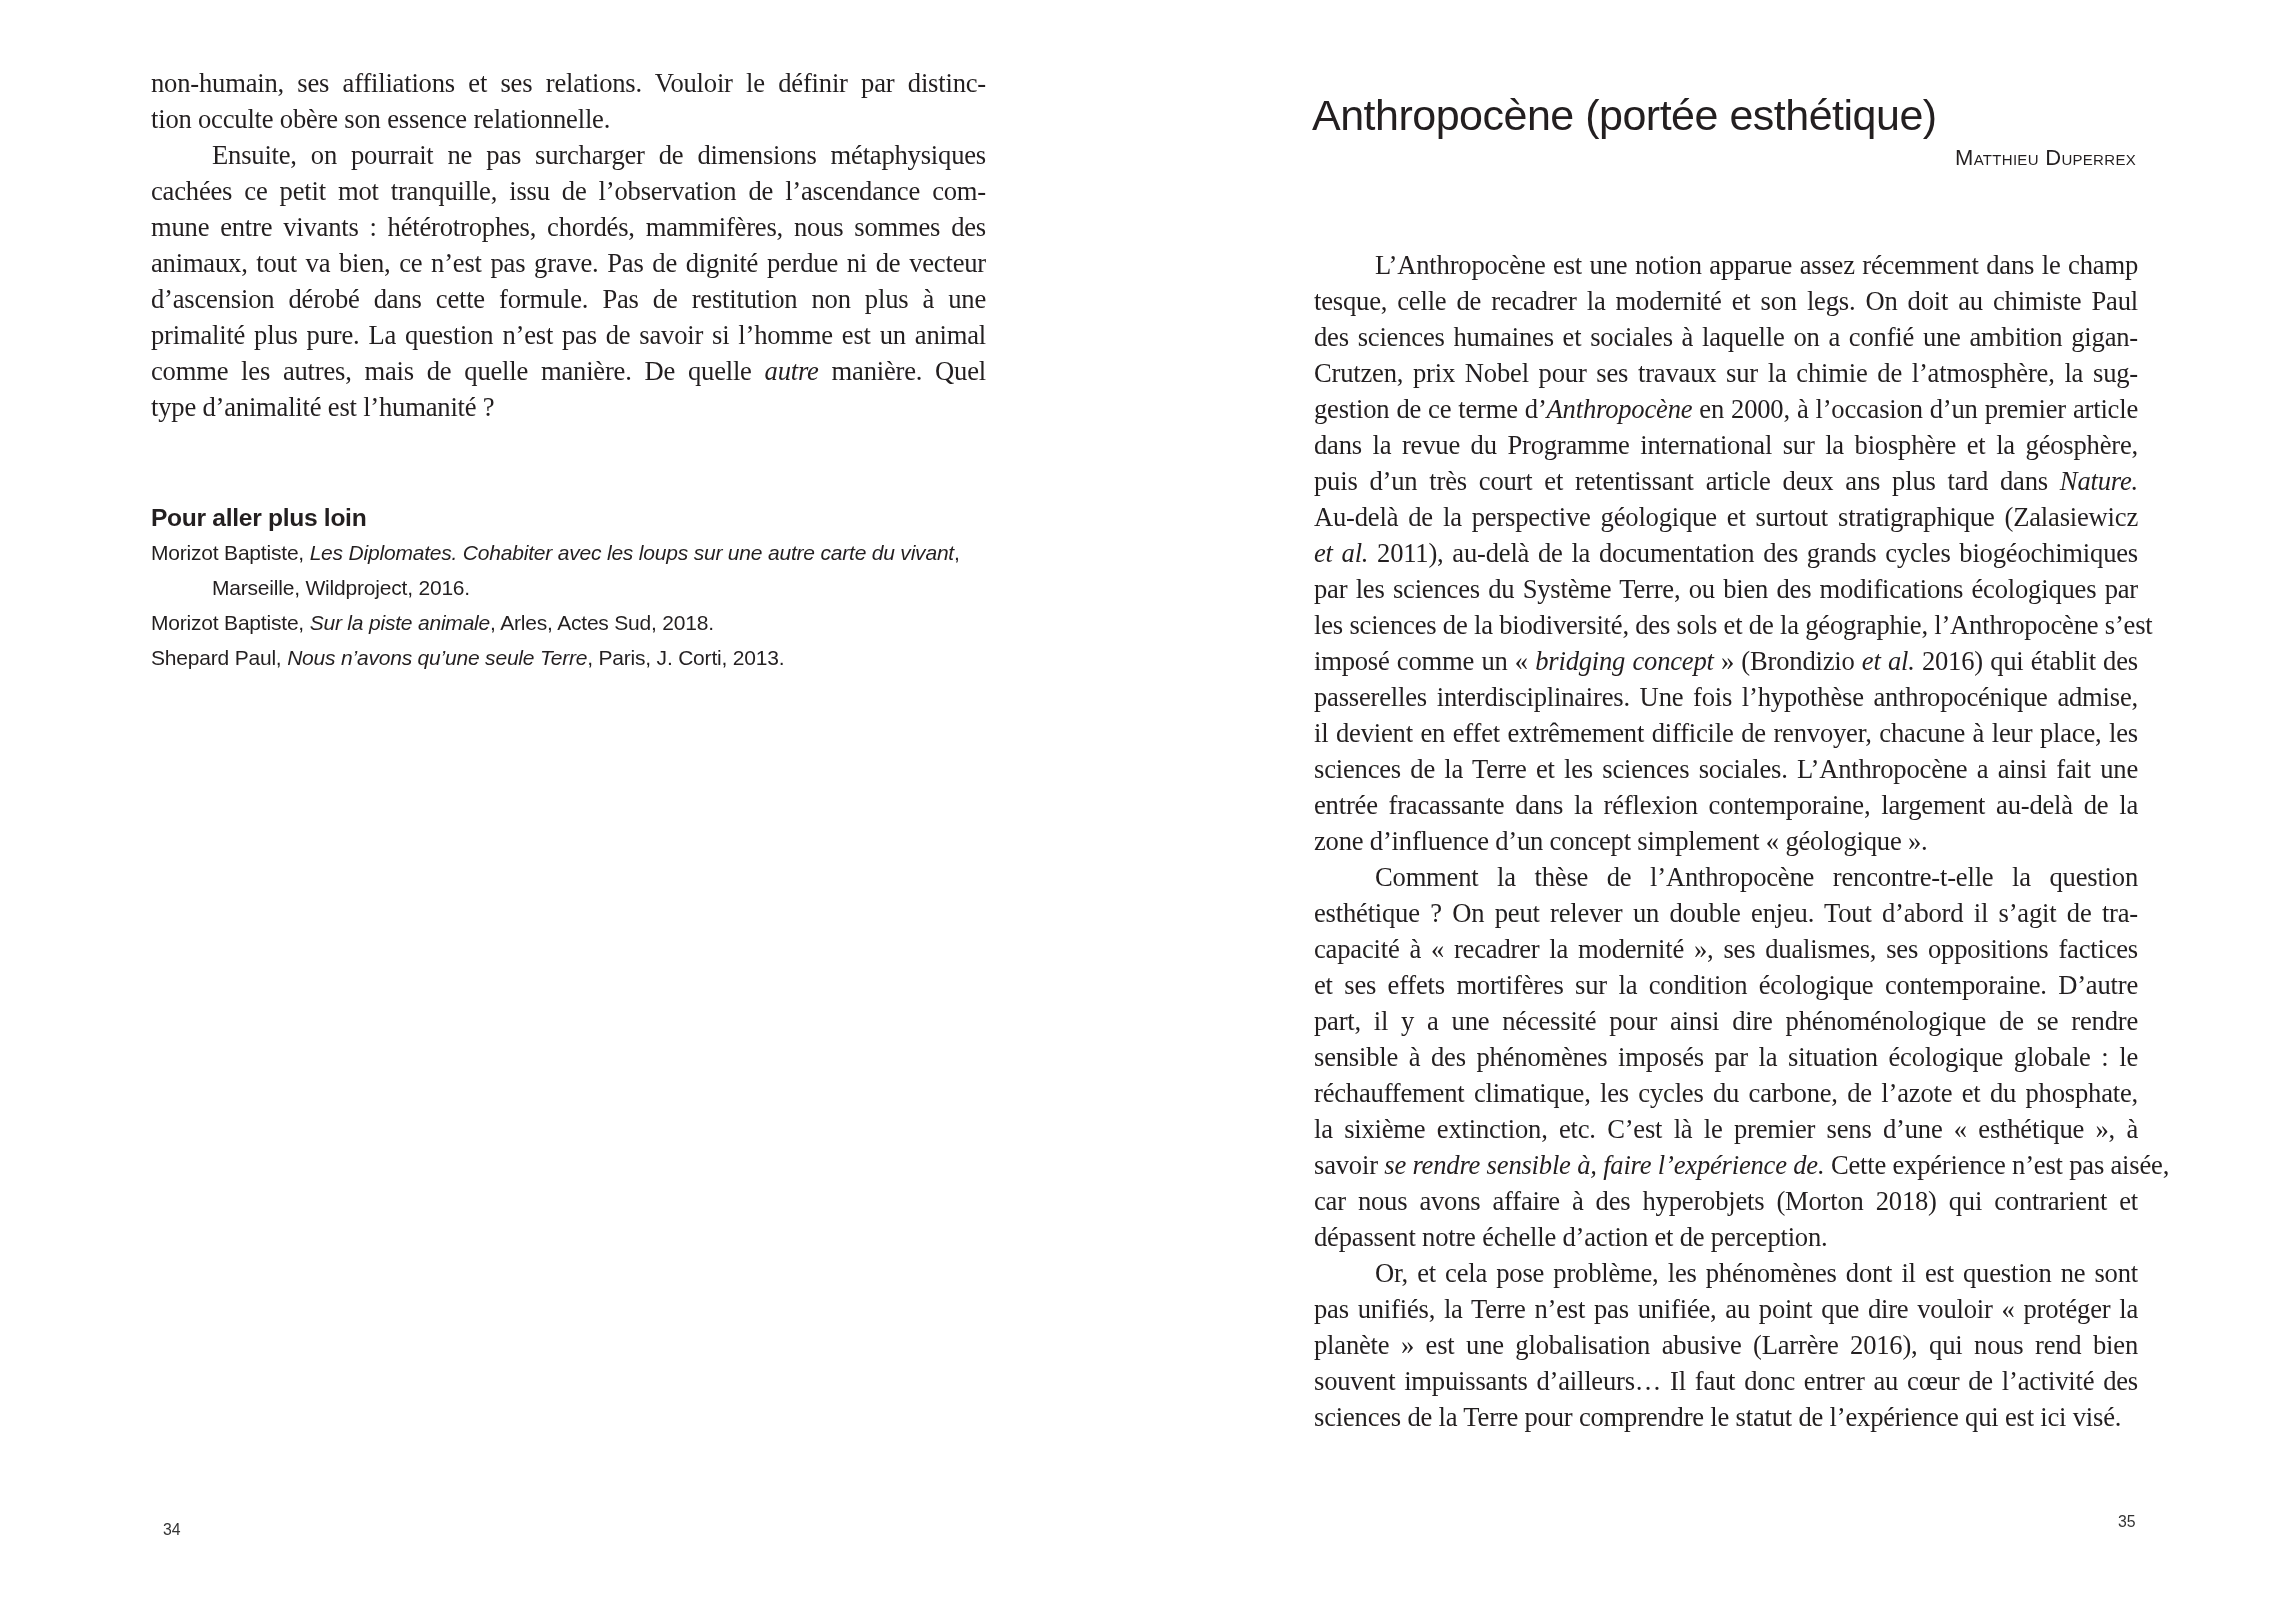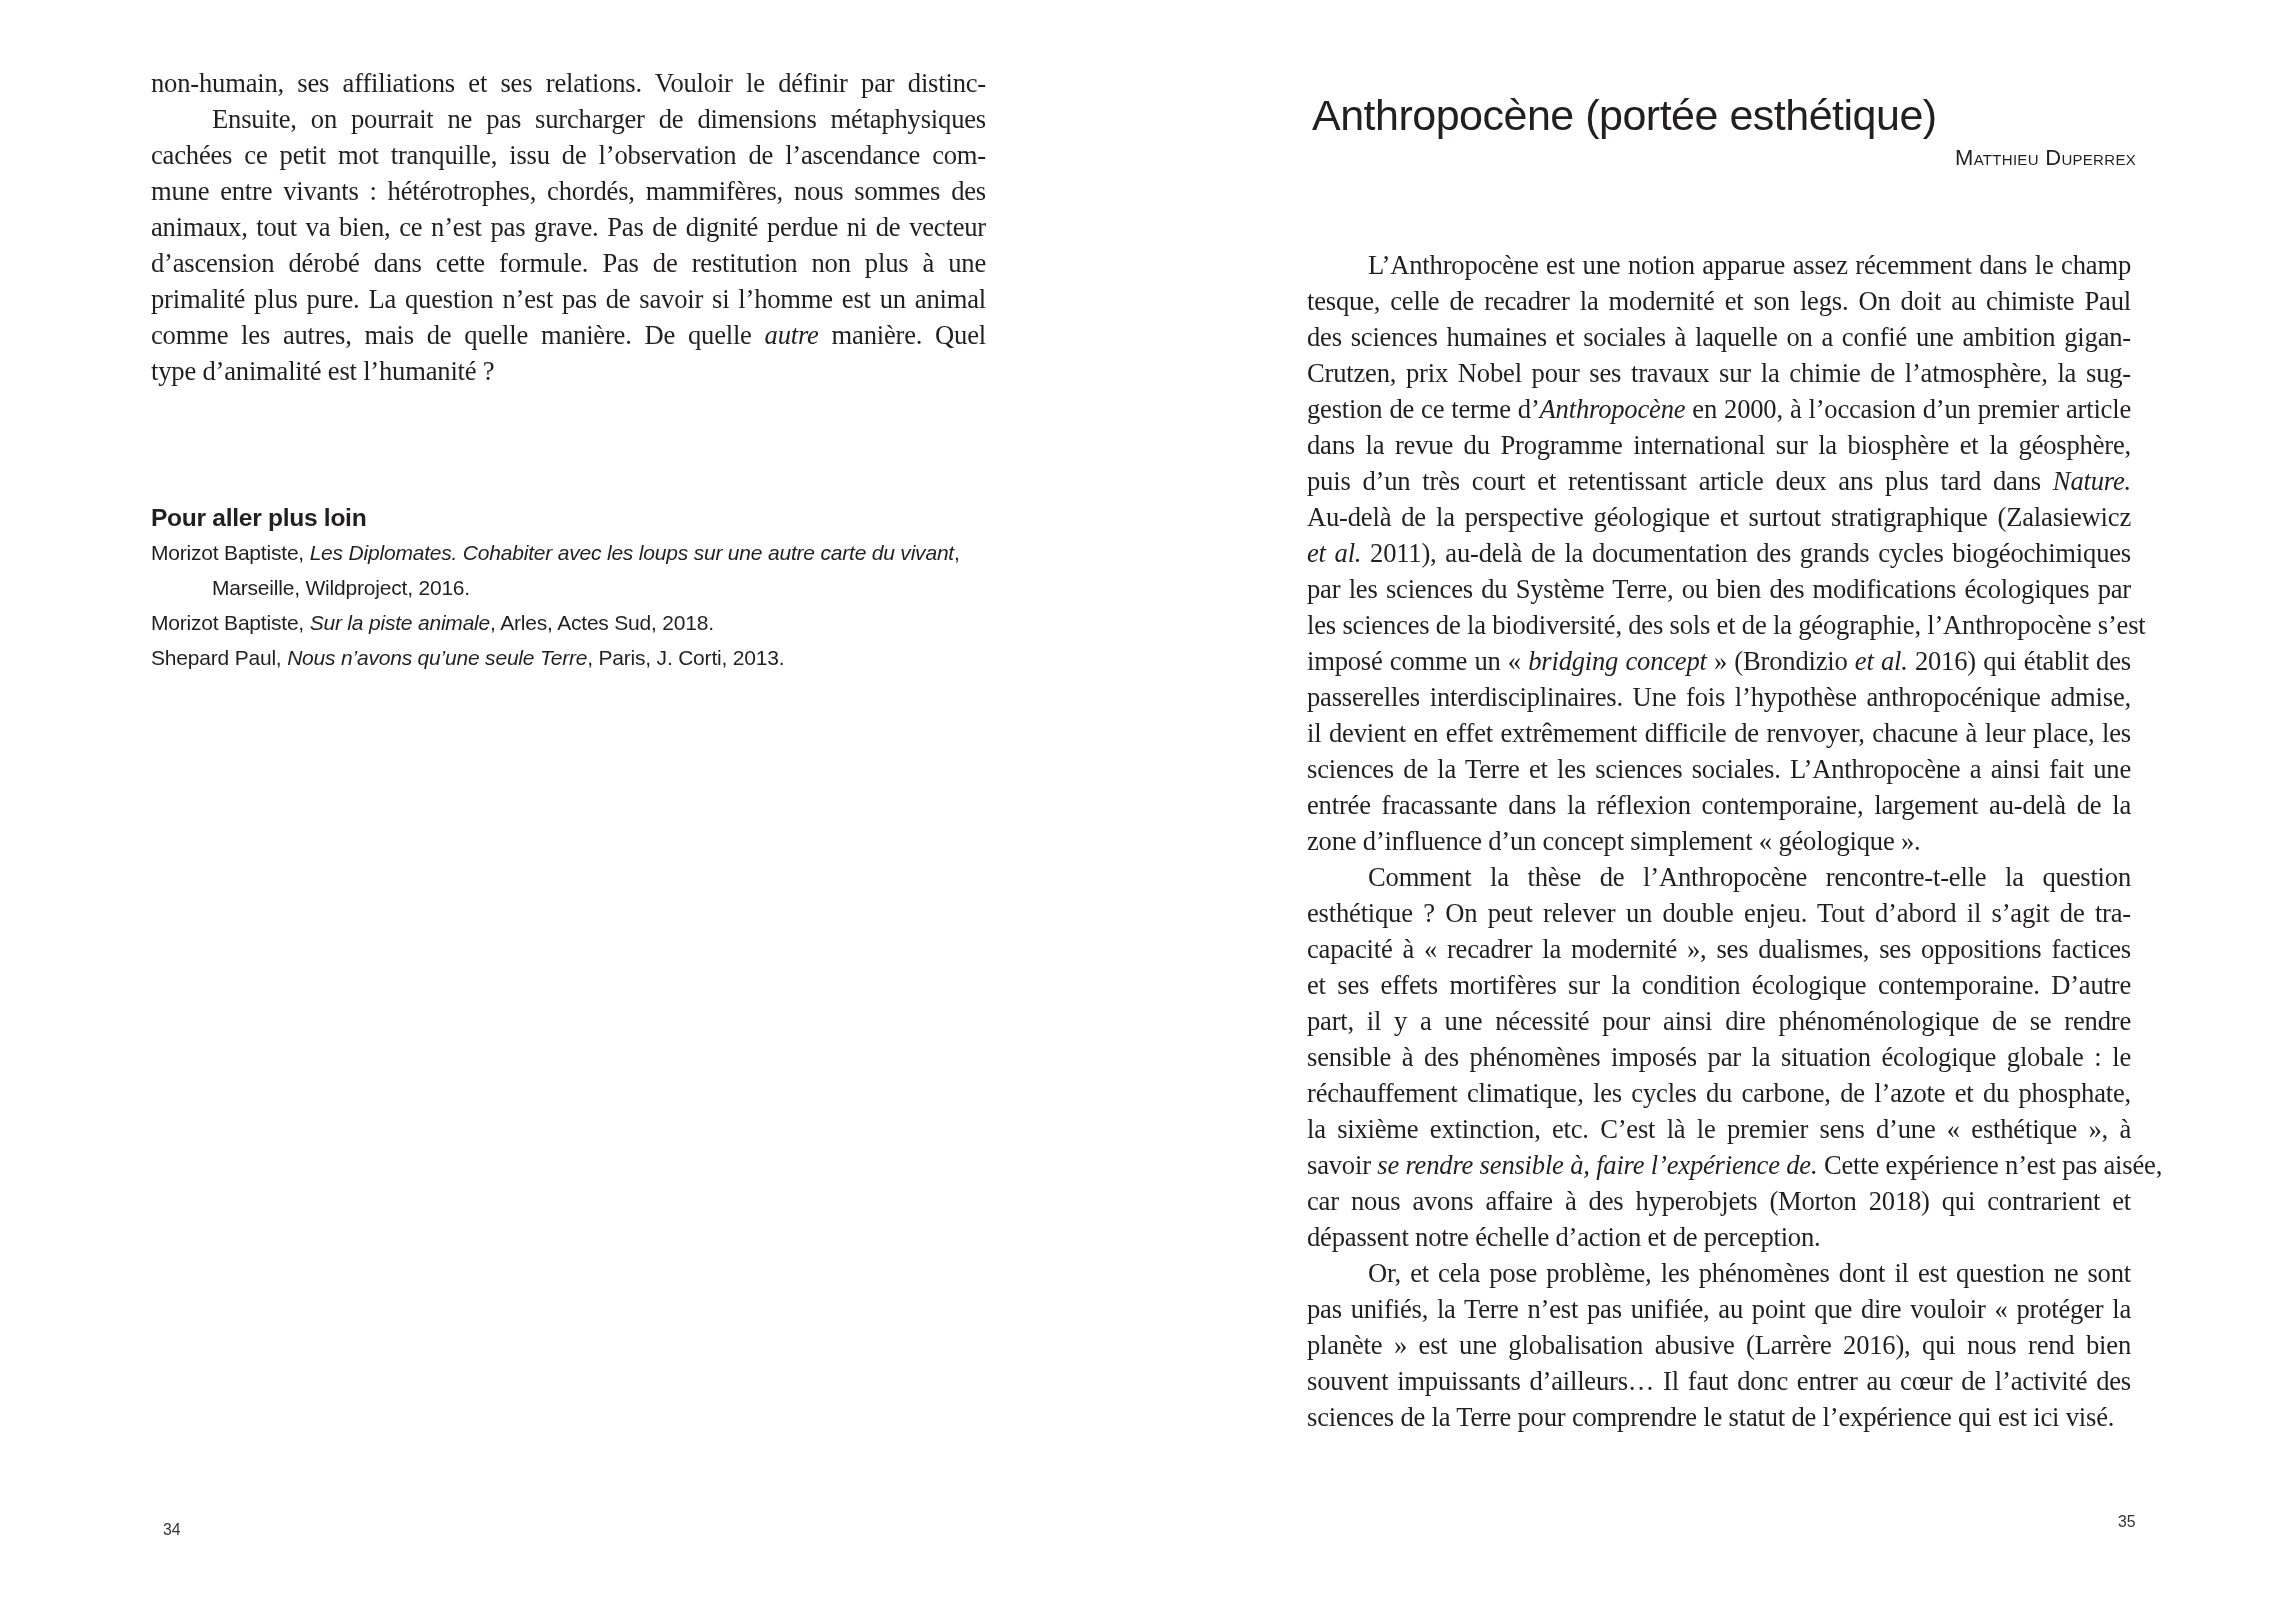--- a/index.html
+++ b/index.html
@@ -6,21 +6,21 @@
   body { width: 2286px; height: 1619px; position: relative; overflow: hidden; color: #231f20; }
   .page { position: absolute; top: 0; height: 1619px; }
   .page-left { left: 0; width: 1143px; }
   .page-right { left: 1143px; width: 1144px; }
 
   .serif { font-family: "Liberation Serif", "DejaVu Serif", serif; }
   .sans { font-family: "Liberation Sans", "DejaVu Sans", sans-serif; }
 
   .col { position: absolute; }
   .col-left { left: 151px; top: 65px; width: 835px; }
-  .col-right { left: 164px; top: 247px; width: 824px; }
+  .col-right { left: 171px; top: 247px; width: 824px; }
 
   .line { display: block; height: 36px; line-height: 36px; font-size: 26.6px; white-space: nowrap; text-align: justify; text-align-last: justify; letter-spacing: -0.2px; }
   .line.last { text-align-last: left; }
   .line.indent { padding-left: 61px; }
   .it { font-style: italic; }
 
   .biblio { position: absolute; left: 151px; top: 500px; width: 835px; }
   .biblio-heading { font-size: 24.6px; font-weight: bold; height: 35px; line-height: 35px; letter-spacing: -0.3px; }
   .biblio-entry { font-size: 21px; line-height: 35px; padding-left: 61px; text-indent: -61px; letter-spacing: -0.2px; }
   .biblio-entry .it { font-style: italic; }
@@ -31,20 +31,21 @@
   .pagenum { position: absolute; font-size: 15.8px; line-height: 19.7px; color: #333; }
   .pagenum-left { left: 155px; top: 1520px; margin-left: 8px; }
   .pagenum-right { left: 975px; top: 1512px; }
 </style>
 </head>
 <body>
 
 <div class="page page-left">
   <div class="col col-left serif" id="left-body">
       <div class="line"><span>non-humain, ses affiliations et ses relations. Vouloir le définir par distinc-</span></div>
+      <div class="line last"><span>tion occulte obère son essence relationnelle.</span></div>
       <div class="line indent"><span>Ensuite, on pourrait ne pas surcharger de dimensions métaphysiques</span></div>
       <div class="line"><span>cachées ce petit mot tranquille, issu de l’observation de l’ascendance com-</span></div>
       <div class="line"><span>mune entre vivants : hétérotrophes, chordés, mammifères, nous sommes des</span></div>
       <div class="line"><span>animaux, tout va bien, ce n’est pas grave. Pas de dignité perdue ni de vecteur</span></div>
       <div class="line"><span>d’ascension dérobé dans cette formule. Pas de restitution non plus à une</span></div>
       <div class="line"><span>primalité plus pure. La question n’est pas de savoir si l’homme est un animal</span></div>
       <div class="line"><span>comme les autres, mais de quelle manière. De quelle </span><span class="it">autre</span><span> manière. Quel</span></div>
       <div class="line last"><span>type d’animalité est l’humanité ?</span></div>
     </div>
 

